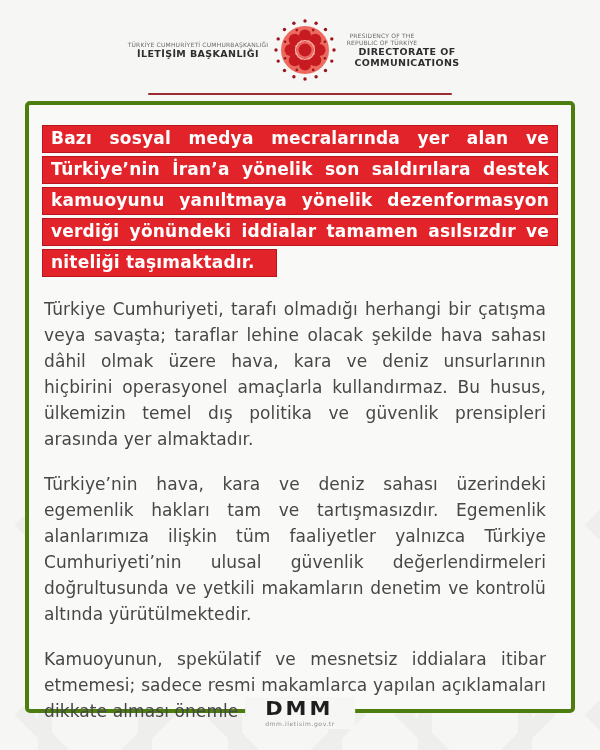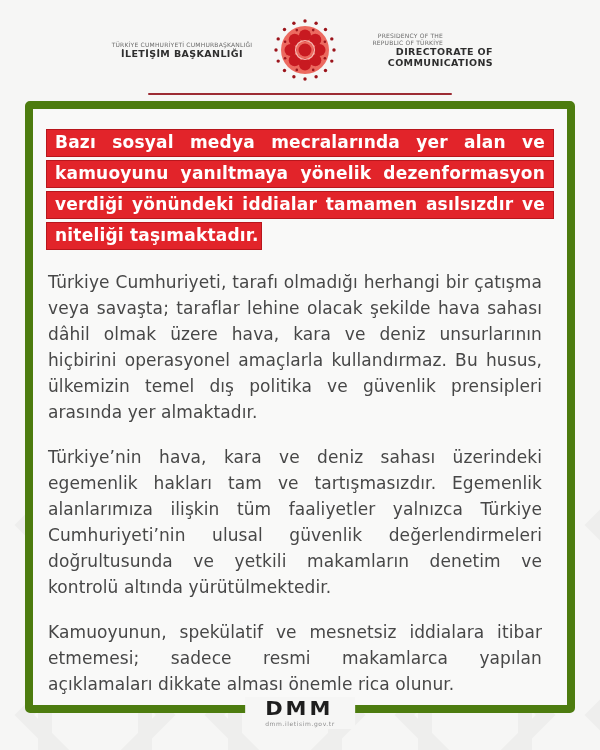--- a/index.html
+++ b/index.html
@@ -6,49 +6,49 @@
   body{
     width:600px;height:750px;position:relative;overflow:hidden;
     background:#f6f6f5;
     font-family:"DejaVu Sans","Liberation Sans",sans-serif;
   }
   
   .watermark{position:absolute;left:0;bottom:0;z-index:0;opacity:.55;}
   
   .header{
     position:absolute;top:18px;left:0;right:0;height:64px;z-index:2;
-    display:flex;justify-content:center;align-items:center;gap:16px;
+    display:flex;justify-content:center;align-items:center;
   }
   .hdr-block{color:#3a3a3a;}
   .hdr-left{text-align:center;width:150px;}
-  .hdr-right{text-align:right;width:140px;}
+  .hdr-right{text-align:center;width:140px;}
   .hdr-tiny{font-size:6px;letter-spacing:.2px;color:#6a6a6a;line-height:7px;}
   .hdr-bold{font-size:9.5px;font-weight:bold;letter-spacing:.4px;line-height:11px;color:#2e2e2e;}
   .emblem{width:64px;height:64px;flex:0 0 auto;}
   
   .divider{
     position:absolute;top:93px;left:148px;width:304px;height:2px;
     background:#9c2b33;z-index:2;border-radius:1px;
   }
   
   .card{
     position:absolute;left:25px;right:25px;top:101px;bottom:37px;z-index:1;
-    background:#f9f9f8;border:8px solid #4d7c0f;border-radius:5px;
+    background:#f9f9f8;border:4px solid #4d7c0f;border-radius:5px;
     padding:20px 13px 0 13px;box-sizing:border-box;
   }
   
   .headline{margin-bottom:16px;}
   .headline-line{
     display:block;background:#e2242a;border:1px solid #b8161c;color:#ffffff;
     font-weight:bold;font-size:17px;line-height:21px;padding:2px 8px 3px 8px;
     margin-bottom:3px;text-align:justify;text-align-last:justify;
     letter-spacing:.2px;
   }
   .headline-line.last{
-    display:inline-block;text-align:left;text-align-last:auto;padding-right:2px;
+    display:inline-block;text-align:left;text-align-last:auto;padding-right:21px;
   }
   
   .para{
     color:#474747;font-size:17px;line-height:26px;text-align:justify;
     margin:0 12px 19px 2px;letter-spacing:.1px;
   }
   
   .dmm-footer{
     position:absolute;left:50%;top:697px;transform:translateX(-50%);
     background:#f6f6f5;padding:2px 20px;z-index:3;
@@ -133,20 +133,21 @@
     <div class="hdr-bold">COMMUNICATIONS</div>
   </div>
 </div>
 
 <div class="divider"></div>
 
 <div class="card">
 
   <div class="headline">
     <span class="headline-line">Bazı sosyal medya mecralarında yer alan ve</span>
+    <span class="headline-line">Türkiye’nin İran’a yönelik son saldırılara destek</span>
     <span class="headline-line">kamuoyunu yanıltmaya yönelik dezenformasyon</span>
     <span class="headline-line">verdiği yönündeki iddialar tamamen asılsızdır ve</span>
     <span class="headline-line last">niteliği taşımaktadır.</span>
   </div>
 
   <p class="para">Türkiye Cumhuriyeti, tarafı olmadığı herhangi bir çatışma veya savaşta; taraflar lehine olacak şekilde hava sahası dâhil olmak üzere hava, kara ve deniz unsurlarının hiçbirini operasyonel amaçlarla kullandırmaz. Bu husus, ülkemizin temel dış politika ve güvenlik prensipleri arasında yer almaktadır.</p>
   <p class="para">Türkiye’nin hava, kara ve deniz sahası üzerindeki egemenlik hakları tam ve tartışmasızdır. Egemenlik alanlarımıza ilişkin tüm faaliyetler yalnızca Türkiye Cumhuriyeti’nin ulusal güvenlik değerlendirmeleri doğrultusunda ve yetkili makamların denetim ve kontrolü altında yürütülmektedir.</p>
   <p class="para">Kamuoyunun, spekülatif ve mesnetsiz iddialara itibar etmemesi; sadece resmi makamlarca yapılan açıklamaları dikkate alması önemle rica olunur.</p>
 </div>
 

